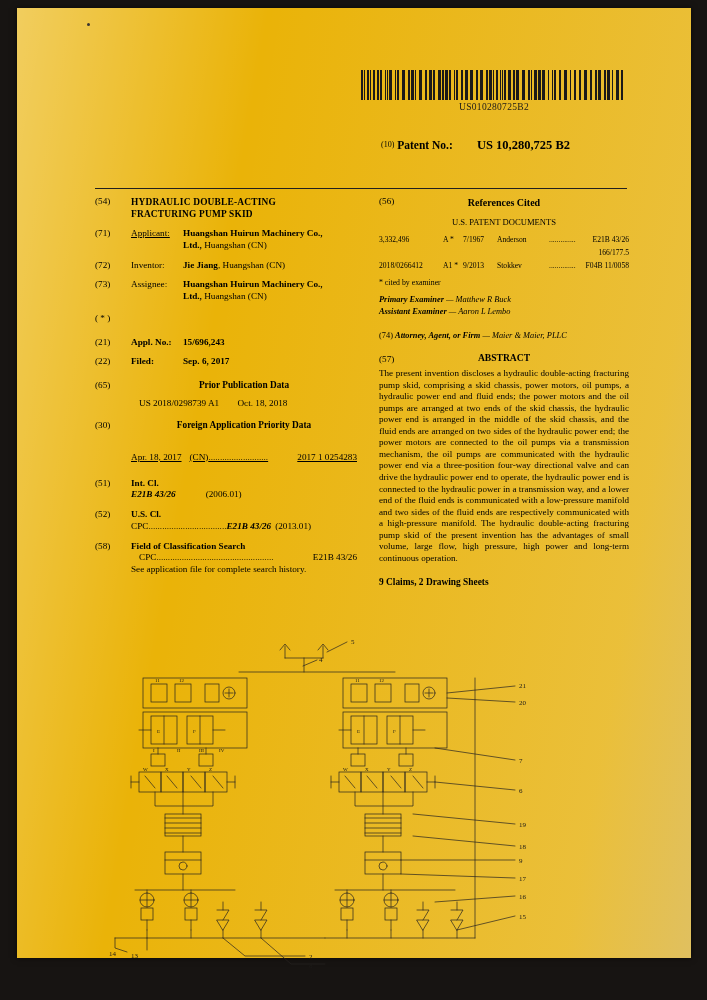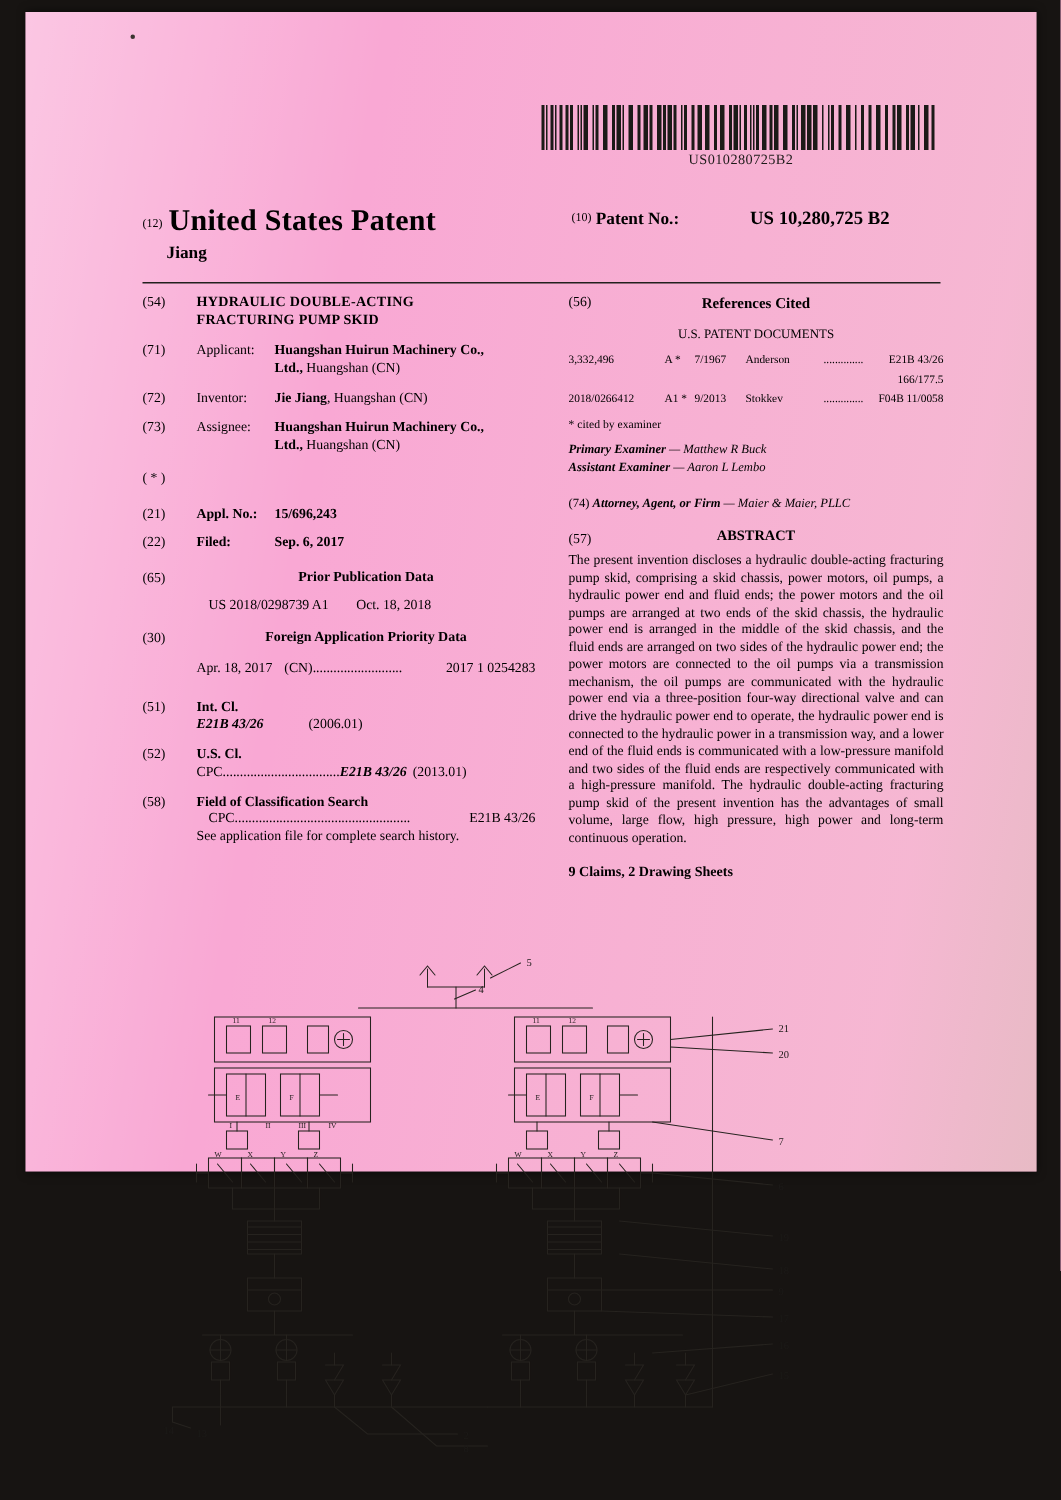--- a/index.html
+++ b/index.html
@@ -6,22 +6,22 @@
   html, body { margin:0; padding:0; }
   body {
     width:707px; height:1000px;
     background:#171412;
     font-family:"Liberation Serif", serif;
     overflow:hidden;
   }
   #page {
     position:absolute;
     left:17px; top:8px;
-    width:674px; height:773px;
-    background:#f9a8d4;
+    width:674px; height:950px;
+    background:#eab308;
     box-shadow:0 0 6px rgba(0,0,0,0.6);
   }
   #page::before{
     
     content:"";
     position:absolute; inset:0;
     background:linear-gradient(100deg, rgba(255,255,255,0.35) 0%, rgba(250,244,226,0.0) 30%, rgba(236,228,205,0.25) 85%, rgba(214,205,182,0.5) 100%);
     pointer-events:none;
   }
   .dot {
@@ -49,21 +49,21 @@
   .prefix { font-size:8px; vertical-align:2px; }
   .us-patent {
     font-family:"Liberation Serif", serif;
     font-size:20px; font-weight:bold; letter-spacing:0.2px;
     display:inline-block;
   }
   .inventor-line {
     font-size:11.5px; font-weight:bold; margin-top:4px; margin-left:16px;
   }
   .hdr-right { position:absolute; left:364px; top:130px; width:250px; font-size:11px; }
-  .hdr-right .row { display:flex; align-items:baseline; margin-bottom:6px;gap:23px; }
+  .hdr-right .row { display:flex; align-items:baseline; margin-bottom:6px; }
   .hdr-right .lbl { width:96px; font-weight:bold; font-size:11.5px;}
   .hdr-right .lbl .prefix{ font-weight:normal; }
   .hdr-right .val { font-weight:bold; font-size:12.5px; }
 
   .rule {
     position:absolute; left:78px; top:180px; width:532px;
     border-top:1.1px solid #22201e;
   }
 
   
@@ -171,25 +171,20 @@
         <i style="width:3px;margin-right:3px"></i>
         <i style="width:2px;margin-right:1px"></i>
         <i style="width:3px;margin-right:2px"></i>
         <i style="width:1px;margin-right:3px"></i>
         <i style="width:3px;margin-right:2px"></i>
         <i style="width:2px;margin-right:2px"></i>
       </div>
     <div id="barcode-number">US010280725B2</div>
   </div>
 
-  <div class="hdr-left">
-    <span class="prefix">(12)</span>
-    <span class="us-patent">United States Patent</span>
-    <div class="inventor-line">Jiang</div>
-  </div>
 
   <div class="hdr-right">
     <div class="row">
       <div class="lbl">
         <span class="prefix">(10)</span>
         <span>Patent No.:</span>
       </div>
       <div class="val">US 10,280,725 B2</div>
     </div>
   </div>
@@ -202,21 +197,21 @@
       <div class="num">(54)</div>
       <div class="body">
         <div class="title-54">HYDRAULIC DOUBLE-ACTING</div>
         <div class="title-54">FRACTURING PUMP SKID</div>
       </div>
     </div>
 
     <div class="fld">
       <div class="num">(71)</div>
       <div class="body" style="display:flex;">
-        <div style="width:52px;flex:0 0 52px;">Applicant:</div>
+        <div style="width:52px;flex:0 0 52px;text-decoration:underline;">Applicant:</div>
         <div style="flex:1;">
           <div class="bold">Huangshan Huirun Machinery Co.,</div>
           <div><span class="bold">Ltd.,</span> <span>Huangshan (CN)</span></div>
         </div>
       </div>
     </div>
 
     <div class="fld">
       <div class="num">(72)</div>
       <div class="body" style="display:flex;">
@@ -266,21 +261,21 @@
           <span>US 2018/0298739 A1</span>
           <span style="margin-left:16px;">Oct. 18, 2018</span>
         </div>
       </div>
     </div>
 
     <div class="fld" style="margin-top:10px;">
       <div class="num">(30)</div>
       <div class="body">
         <div class="ctr-head">Foreign Application Priority Data</div>
-        <div style="margin-top:8px; display:flex;">
+        <div style="margin-top:20px; display:flex;text-decoration:underline;">
           <span>Apr. 18, 2017</span>
           <span style="margin-left:8px;">(CN)</span>
           <span class="dots" style="flex:1; overflow:hidden;">..........................</span>
           <span>2017 1 0254283</span>
         </div>
       </div>
     </div>
 
     <div class="fld" style="margin-top:14px;">
       <div class="num">(51)</div>

